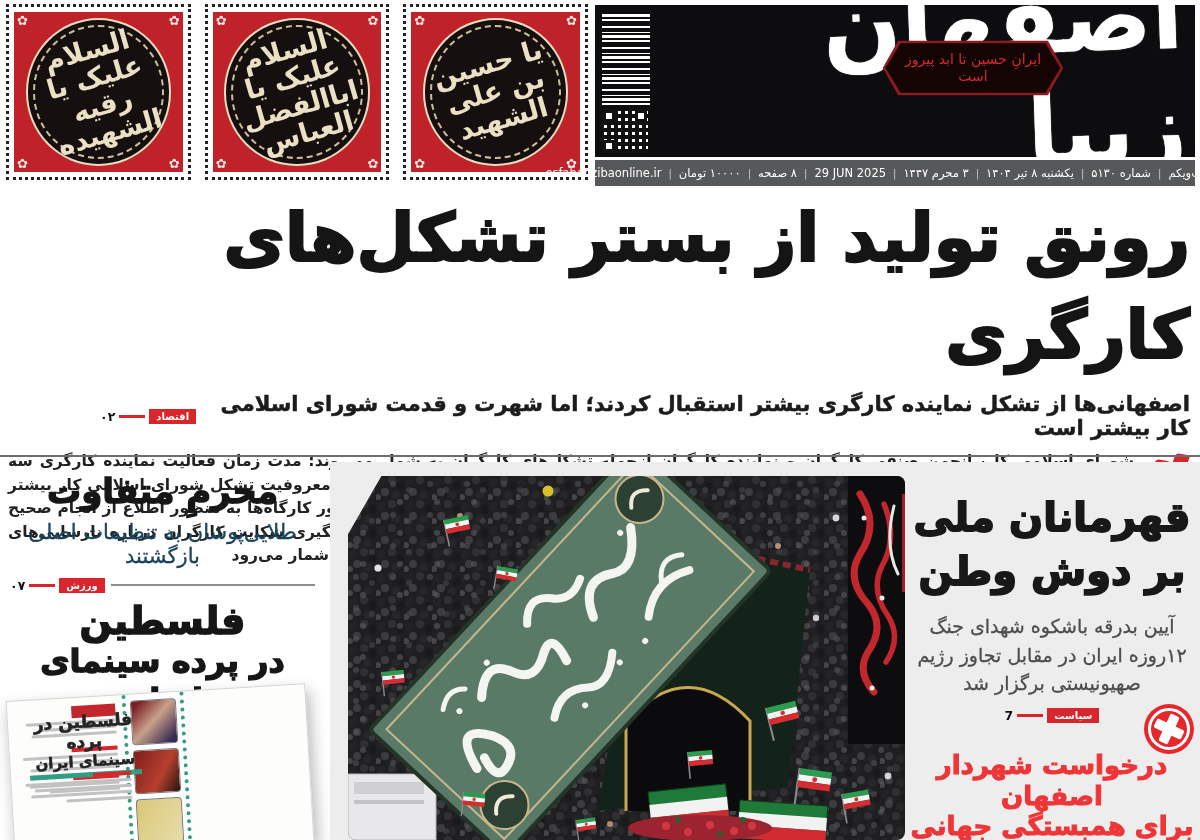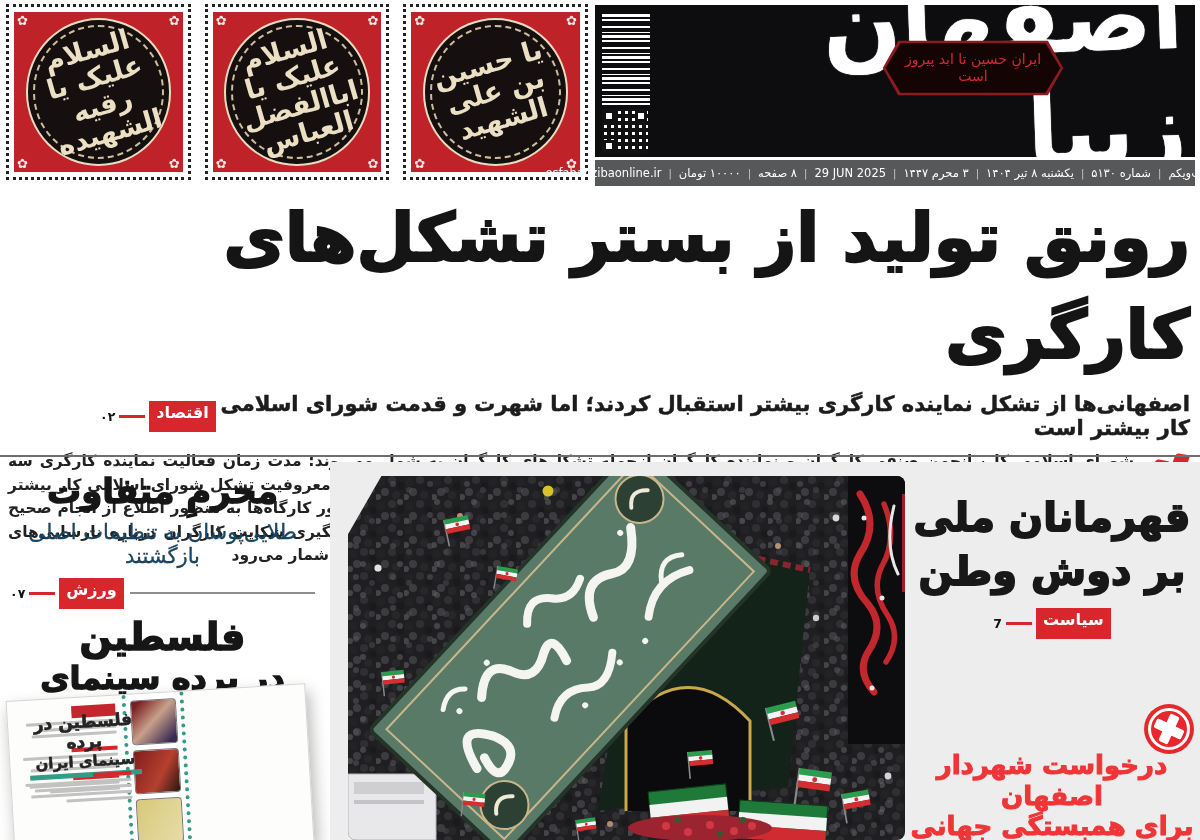--- a/index.html
+++ b/index.html
@@ -46,21 +46,21 @@
   .datebar .en{direction:ltr}
 
   
   .lead{position:absolute;left:0;top:188px;width:1200px;direction:rtl}
   .lead-h1{padding:2px 10px 0 0;text-align:right;font-size:67px;font-weight:bold;color:#151515;
     letter-spacing:-2px;line-height:1.45;-webkit-text-stroke:2.2px #151515}
   .lead-sub{display:flex;align-items:center;margin:8px 10px 0 100px}
   .lead-sub .txt{font-size:21px;font-weight:bold;color:#1c1c1c;-webkit-text-stroke:.5px #1c1c1c}
   .lead-sub .spacer{flex:1}
   .tag{display:inline-flex;align-items:center;gap:4px;direction:rtl;white-space:nowrap}
-  .tag .box{background:#d7262c;color:#fff;font-size:16px;font-weight:bold;padding:1px 7px 8px;line-height:1.4}
+  .tag .box{background:#d7262c;color:#fff;font-size:10px;font-weight:bold;padding:1px 7px 0;line-height:1.4}
   .tag .line{width:26px;height:3px;background:#d7262c}
   .tag .num{font-size:12.5px;font-weight:bold;color:#111}
   .lead-body{margin:10px 8px 0 8px;font-size:15.5px;font-weight:bold;line-height:1.52;color:#222;
     text-align:justify;text-align-last:right}
   .quote-icon{float:right;width:44px;height:52px;margin:4px 2px 2px 12px;position:relative}
   .quote-icon i{position:absolute;width:15px;height:42px;background:#d7262c;border-radius:3px;
     transform:skewX(-12deg) rotate(9deg)}
   .quote-icon i.q1{left:2px;top:6px}.quote-icon i.q2{left:22px;top:0}
   .lead-attr{margin:6px 60px 0 0;text-align:right;color:#d7262c;font-size:13px;font-weight:bold}
 
@@ -395,20 +395,21 @@
       </svg>
       <div class="credit">
         
         
       </div>
     </div>
 
     <div class="rightcol">
       <div class="rc-h">قهرمانان ملی</div>
       <div class="rc-h" style="margin-top:0">بر دوش وطن</div>
+      <div class="rc-sub">آیین بدرقه باشکوه شهدای جنگ ۱۲روزه ایران در مقابل تجاوز رژیم صهیونیستی برگزار شد</div>
       <div class="rc-tag">
         <span class="tag">
           <span class="box">سیاست</span>
           <span class="line"></span>
           <span class="num">7</span>
         </span>
       </div>
       <div class="cross">
           <i></i>
           <i class="v"></i>

